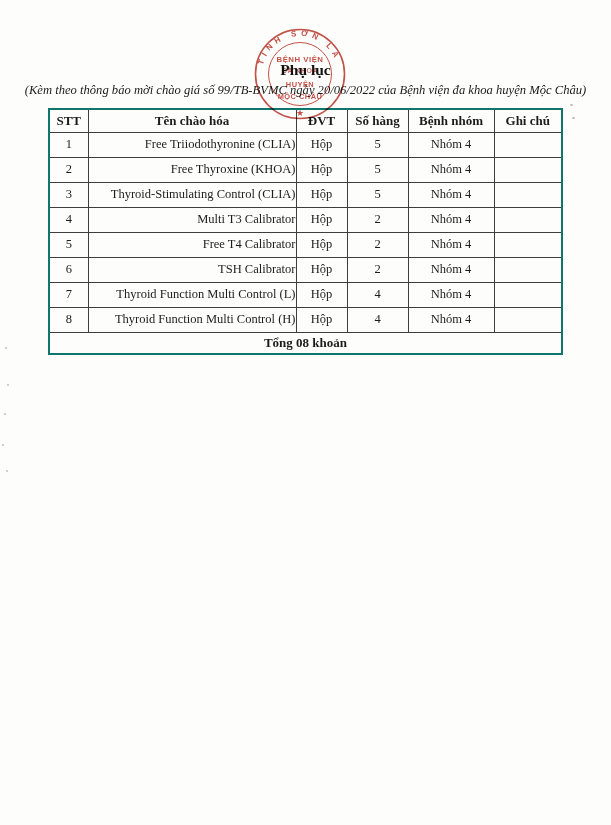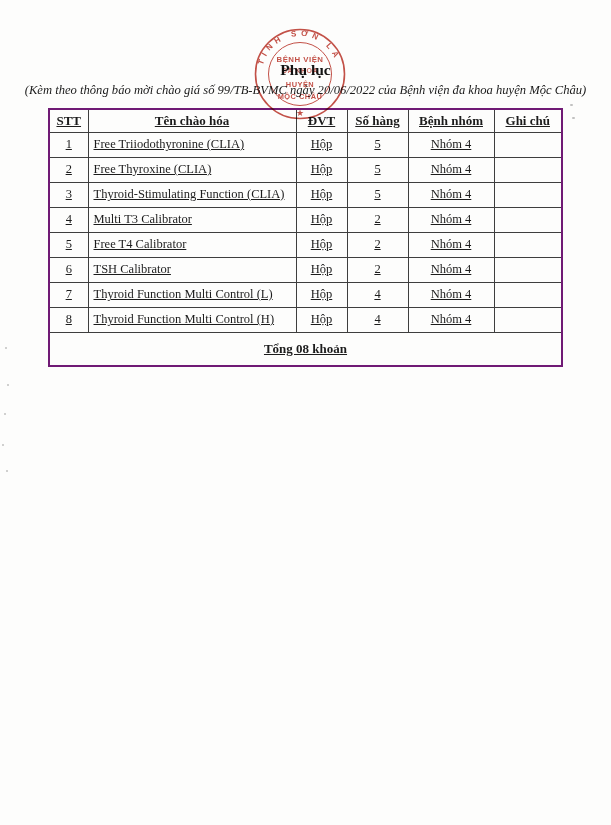--- a/index.html
+++ b/index.html
@@ -26,37 +26,36 @@
   .stamp {
     position:absolute; left:240px; top:14px; width:120px; height:130px;
     z-index:5;
     mix-blend-mode:multiply;
     opacity:.92;
   }
   .stamp text { font-family:"Liberation Sans","DejaVu Sans",sans-serif; }
   table.items {
     position:absolute; left:48px; top:108px;
     border-collapse:collapse; table-layout:fixed;
-    border:2px solid #701a75;
+    border:2px solid #0f766e;
     background:transparent;
     z-index:2;
     width:513px;
-    text-decoration:underline;
   }
   table.items th, table.items td {
     border:1px solid #3e3e3e;
     vertical-align:middle;
     overflow:hidden; white-space:nowrap;
   }
   table.items thead tr { height:23px; }
   table.items tbody tr { height:25px; }
-  table.items tfoot tr { height:34px; }
+  table.items tfoot tr { height:22px; }
   table.items th { font-size:13px; font-weight:bold; text-align:center; }
   table.items td { font-size:12.5px; text-align:center; }
-  table.items td.name { text-align:left; padding-left:5px; }
+  table.items td.name { text-align:right; padding-left:5px; }
   table.items tfoot td { font-size:13px; font-weight:bold; text-align:center; }
   .speck { position:absolute; background:#8f8f8f; opacity:.55; border-radius:1px; z-index:1; }
 </style>
 </head>
 <body>
 
 <svg class="stamp" viewBox="0 0 120 130" aria-hidden="true">
   <circle cx="60" cy="60" r="44.5" fill="none" stroke="#bf4238" stroke-width="1.6"></circle>
   <circle cx="60" cy="60" r="31.5" fill="none" stroke="#bf4238" stroke-width="1"></circle>
   <defs>
@@ -100,29 +99,29 @@
     <tr>
       <td>1</td>
       <td class="name">Free Triiodothyronine (CLIA)</td>
       <td>Hộp</td>
       <td>5</td>
       <td>Nhóm 4</td>
       <td></td>
     </tr>
     <tr>
       <td>2</td>
-      <td class="name">Free Thyroxine (CLIA)</td>
+      <td class="name">Free Thyroxine (KHOA)</td>
       <td>Hộp</td>
       <td>5</td>
       <td>Nhóm 4</td>
       <td></td>
     </tr>
     <tr>
       <td>3</td>
-      <td class="name">Thyroid-Stimulating Function (CLIA)</td>
+      <td class="name">Thyroid-Stimulating Control (CLIA)</td>
       <td>Hộp</td>
       <td>5</td>
       <td>Nhóm 4</td>
       <td></td>
     </tr>
     <tr>
       <td>4</td>
       <td class="name">Multi T3 Calibrator</td>
       <td>Hộp</td>
       <td>2</td>

